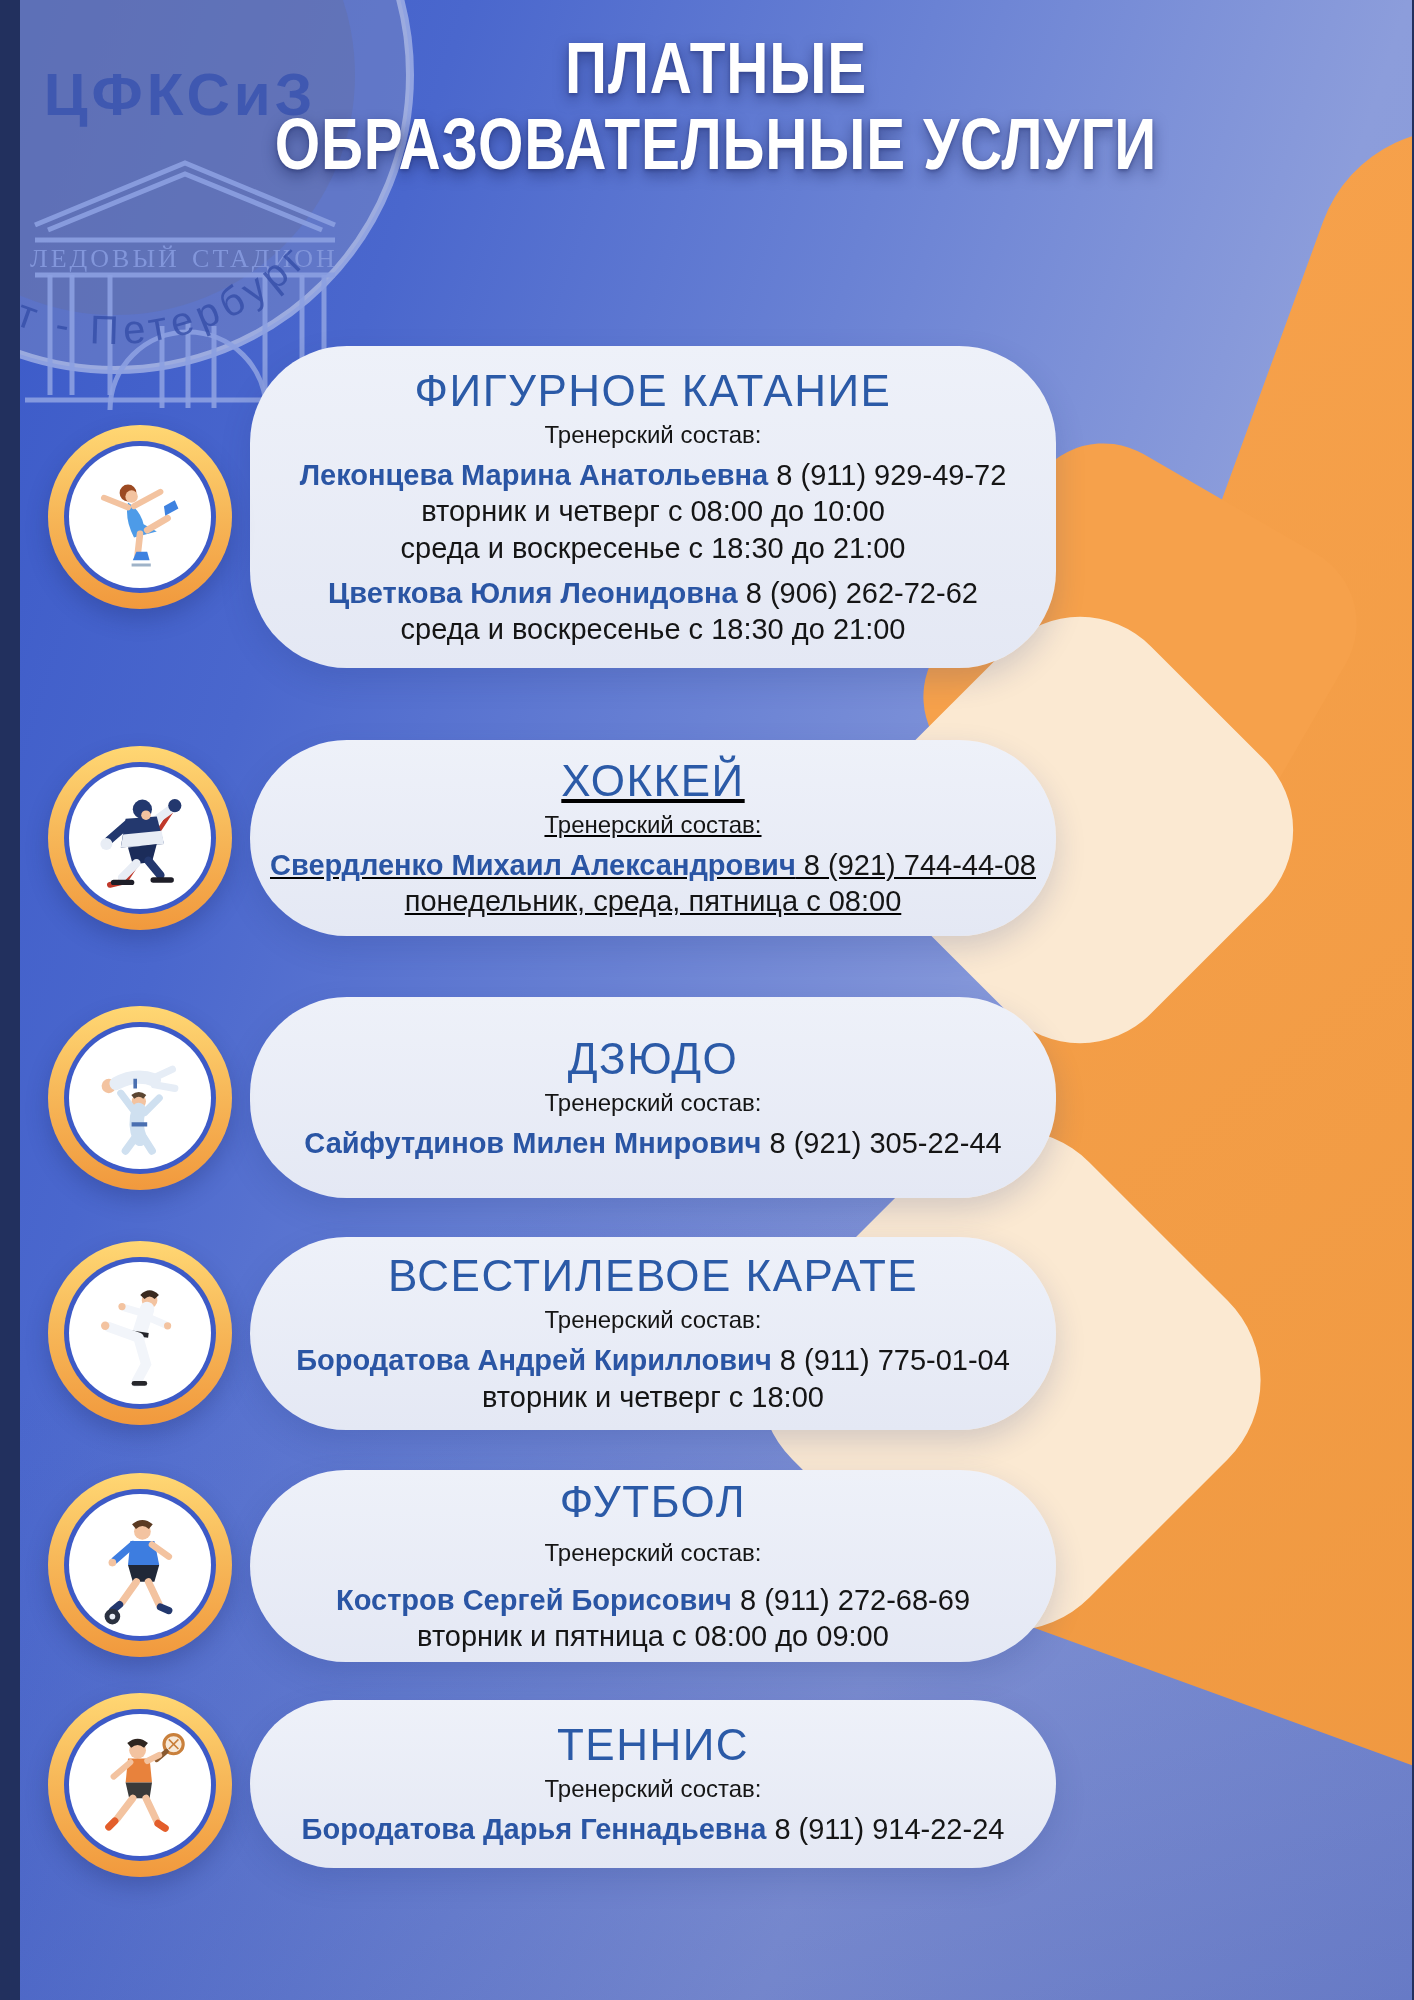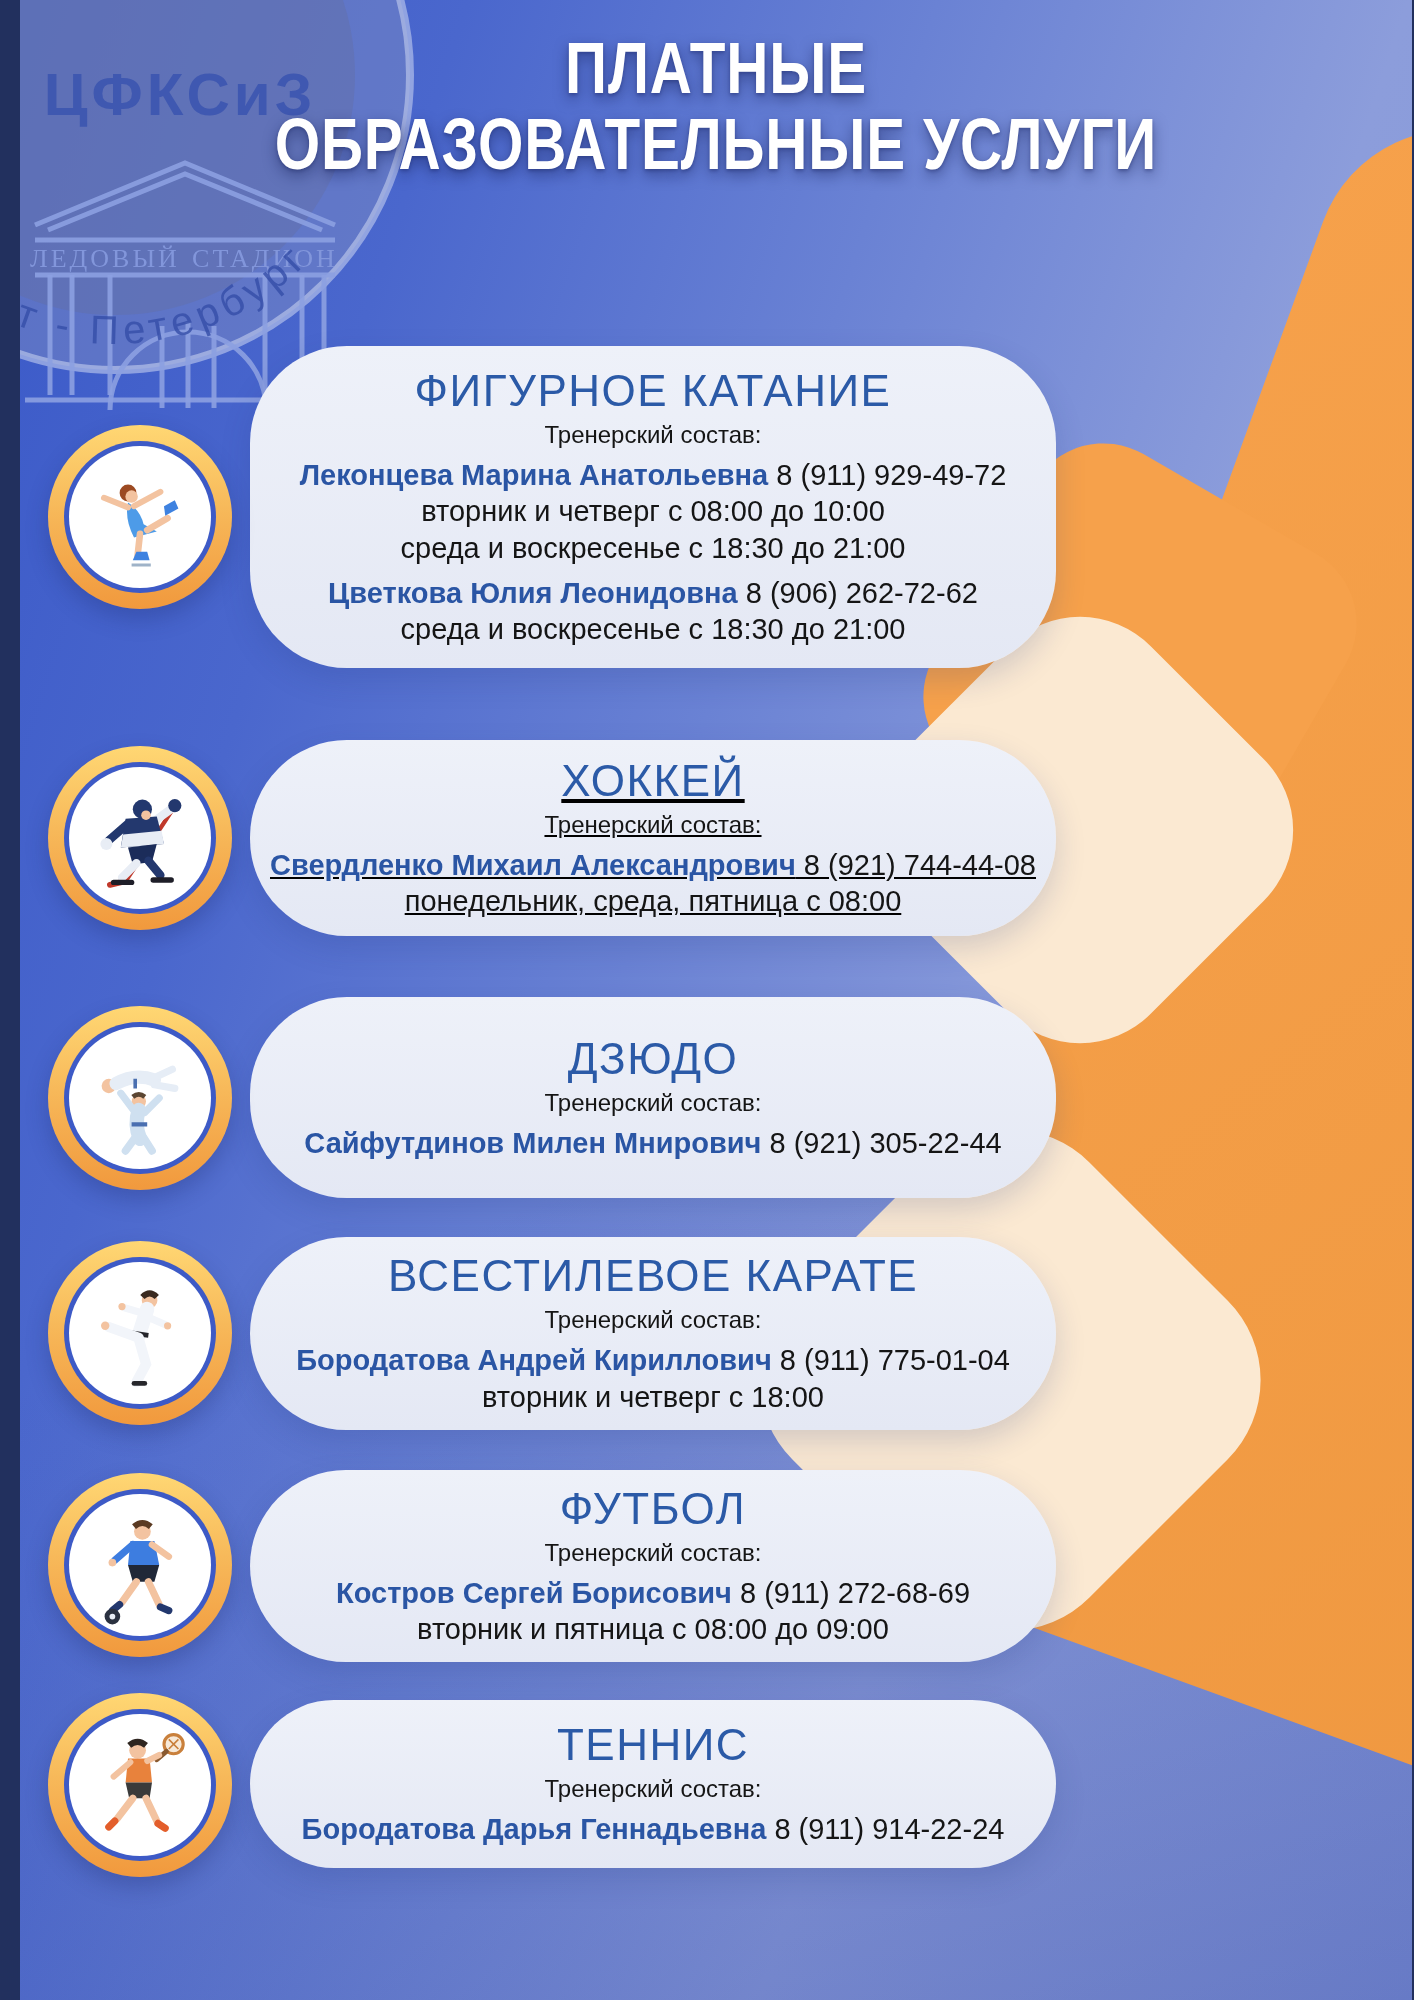--- a/index.html
+++ b/index.html
@@ -42,21 +42,21 @@
     box-shadow:0 10px 22px rgba(25,40,105,.28);}
   .icon-blue{width:152px;height:152px;border-radius:50%;background:#3D5AC6;
     display:flex;align-items:center;justify-content:center;}
   .icon-white{width:142px;height:142px;border-radius:50%;background:#fff;overflow:hidden;
     display:flex;align-items:center;justify-content:center;}
   .icon-white svg{width:120px;height:120px;}
   .c1{top:346px;height:322px;} .i1{top:425px;}
   .c2{top:740px;height:196px;text-decoration:underline;} .i2{top:746px;}
   .c3{top:997px;height:201px;} .i3{top:1006px;}
   .c4{top:1237px;height:193px;} .i4{top:1241px;}
-  .c5{top:1470px;height:192px;} .i5{top:1473px;}
+  .c5{top:1470px;height:192px;gap:7px;} .i5{top:1473px;}
   .c6{top:1700px;height:168px;} .i6{top:1693px;}
   .logo text{font-family:"Liberation Sans",sans-serif;}
   .logo .serif{font-family:"Liberation Serif",serif;}
 </style>
 </head>
 <body>
 
 <div class="poster">
 
   <div class="bg orange-band"></div>

